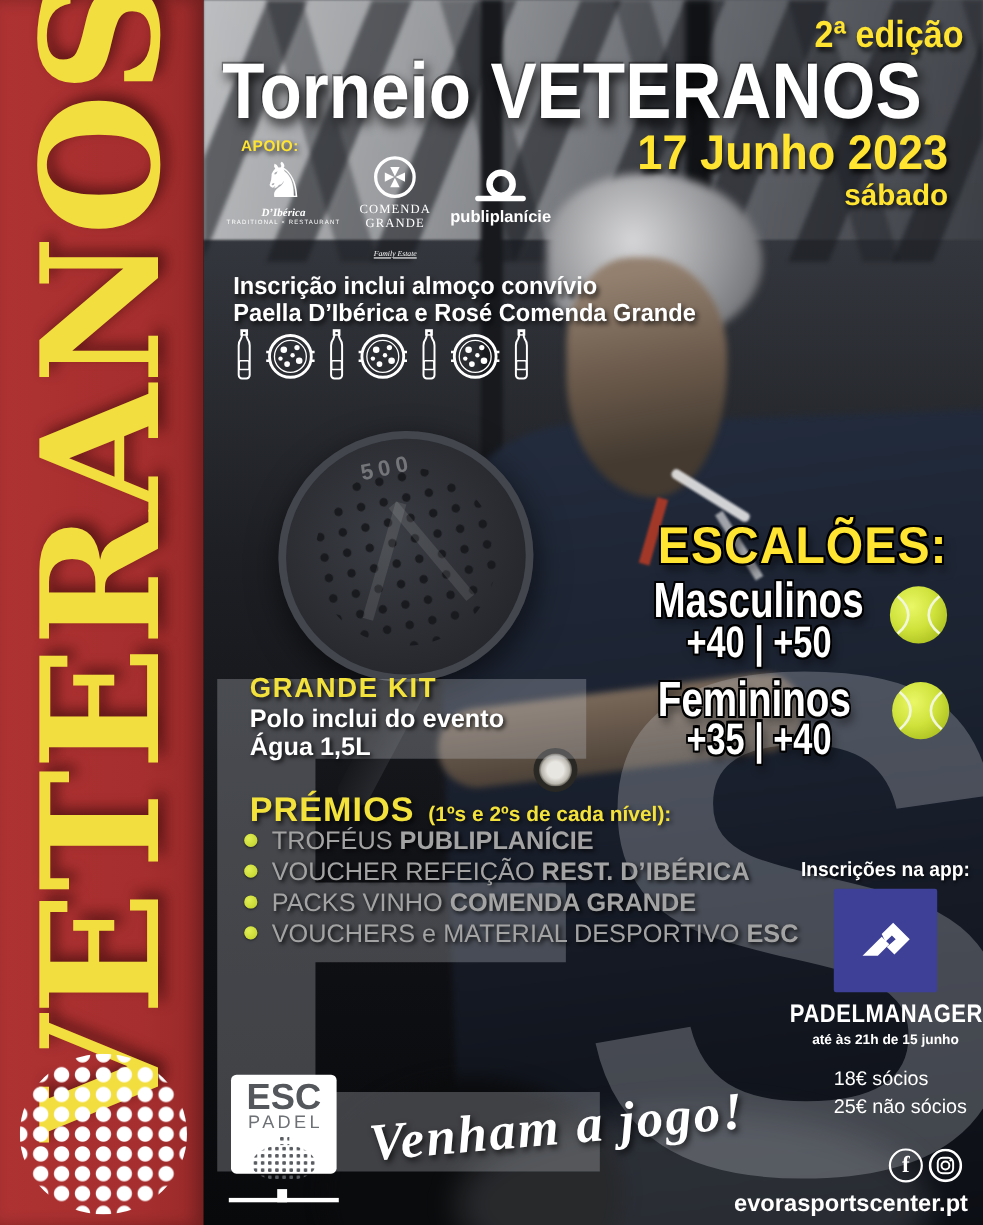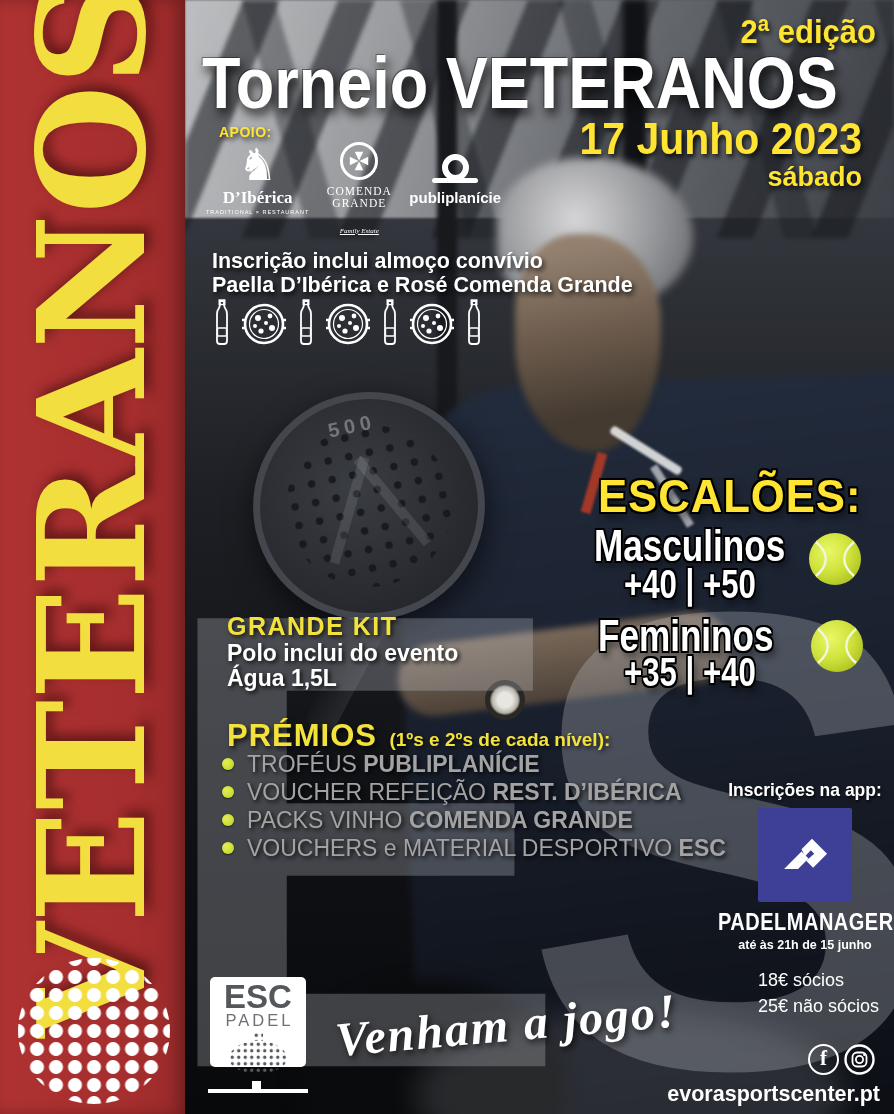--- a/index.html
+++ b/index.html
@@ -91,21 +91,21 @@
   .date{right:32px;top:114px;font-size:41px;font-weight:bold;color:#ffe431;
         transform:scaleY(1.08);transform-origin:top right;}
   .weekday{right:32px;top:162px;font-size:27px;font-weight:bold;color:#ffe431;}
 
   
   .apoio-label{left:219px;top:124px;font-size:14px;font-weight:bold;color:#ffe431;letter-spacing:.5px;}
   .sponsors{left:206px;top:142px;width:356px;display:flex;align-items:flex-start;gap:13px;
             color:#fff;text-align:center;}
   .sp{display:flex;flex-direction:column;align-items:center;flex:none;}
   .sp-horse{font-size:44px;line-height:46px;color:#fff;}
-  .sp1-name{font-family:"Liberation Serif",serif;font-weight:bold;font-size:17px;}
+  .sp1-name{font-family:"Liberation Serif",serif;font-style:italic;font-weight:bold;font-size:10px;}
   .sp1-tag{font-size:5.5px;letter-spacing:1px;margin-top:1px;}
   .cross-circle{width:38px;height:38px;border:3px solid #fff;border-radius:50%;
                 display:flex;align-items:center;justify-content:center;}
   .sp2-name{font-family:"Liberation Serif",serif;font-size:11.5px;letter-spacing:1px;width:74px;
             line-height:12px;margin-top:5px;}
   .sp2-tag{font-family:"Liberation Serif",serif;font-style:italic;font-size:7px;margin-top:18px;text-decoration:underline;}
   .sp3{padding-top:12px;}
   .pp-ring{width:27px;height:27px;border:6px solid #fff;border-radius:50%;}
   .pp-bar{width:46px;height:5px;background:#fff;border-radius:3px;margin-top:-3px;}
   .sp3-name{font-size:15px;font-weight:bold;margin-top:6px;}

